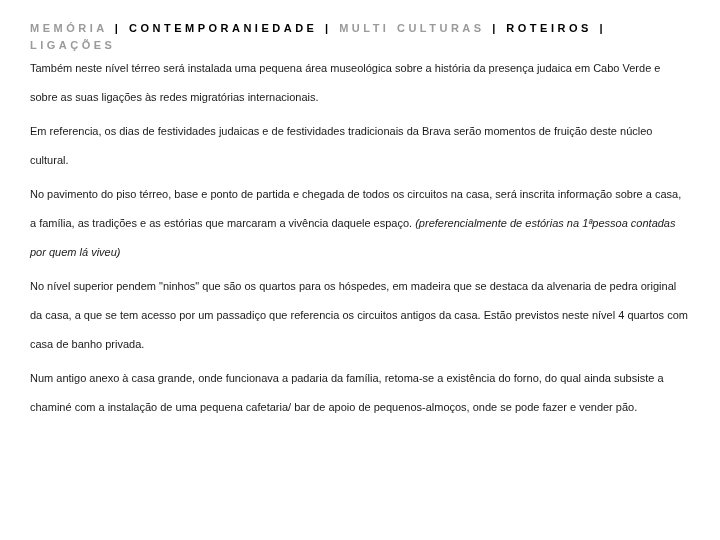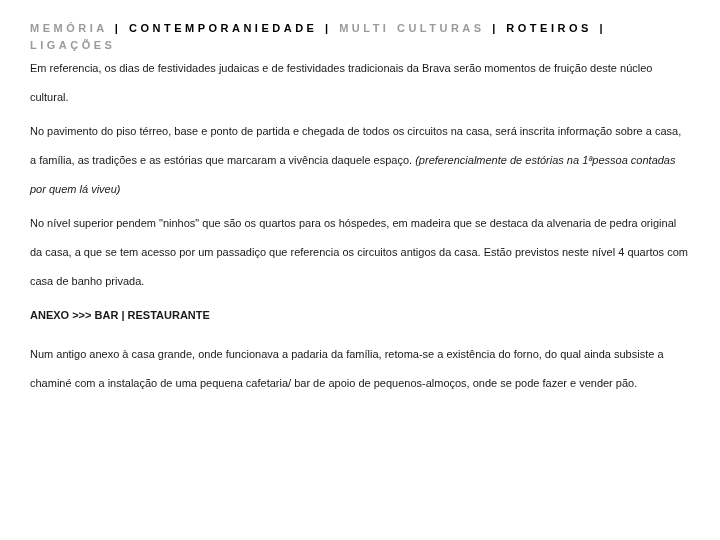--- a/index.html
+++ b/index.html
@@ -41,19 +41,19 @@
   .doc-body p { margin: 0 0 5px 0; }
   .doc-body p.heading { font-weight: bold; margin: 0 0 10px 0; }
   .run-italic { font-style: italic; }
 </style>
 </head>
 <body>
 
 <div class="page">
   <div class="title-bar" id="titleBar"><span class="nav-item theme-muted">MEMÓRIA</span> <span class="nav-sep">|</span> <span class="nav-item theme-emph">CONTEMPORANIEDADE</span> <span class="nav-sep">|</span> <span class="nav-item theme-muted">MULTI CULTURAS</span> <span class="nav-sep">|</span> <span class="nav-item theme-emph">ROTEIROS</span> <span class="nav-sep">|</span> <span class="nav-item theme-muted">LIGAÇÕES</span></div>
   <div class="doc-body" id="docBody">
+      <p><span>Também neste nível térreo será instalada uma pequena área museológica sobre a história da presença judaica em Cabo Verde e sobre as suas ligações às redes migratórias internacionais.</span></p>
       <p><span>Em referencia, os dias de festividades judaicas e de festividades tradicionais da Brava serão momentos de fruição deste núcleo cultural.</span></p>
       <p><span>No pavimento do piso térreo, base e ponto de partida e chegada de todos os circuitos na casa, será inscrita informação sobre a casa, a família, as tradições e as estórias  que marcaram a vivência daquele espaço. </span><span class="run-italic">(preferencialmente de estórias na 1ªpessoa contadas por quem lá viveu)</span></p>
       <p><span>No nível superior pendem "ninhos" que são os quartos para os hóspedes, em madeira que se destaca da alvenaria de pedra original da casa, a que se tem acesso por um passadiço que referencia os circuitos antigos da casa. Estão previstos neste nível 4 quartos com casa de banho privada.</span></p>
-      <p class="heading"><span>ANEXO &gt;&gt;&gt; BAR | RESTAURANTE</span></p>
       <p><span>Num antigo anexo à casa grande, onde funcionava a padaria da família, retoma-se a existência do forno, do qual ainda subsiste a chaminé com  a instalação de uma pequena cafetaria/ bar de apoio de pequenos-almoços, onde se pode fazer e vender pão.</span></p>
     </div>
 </div>
 
 </body></html>

